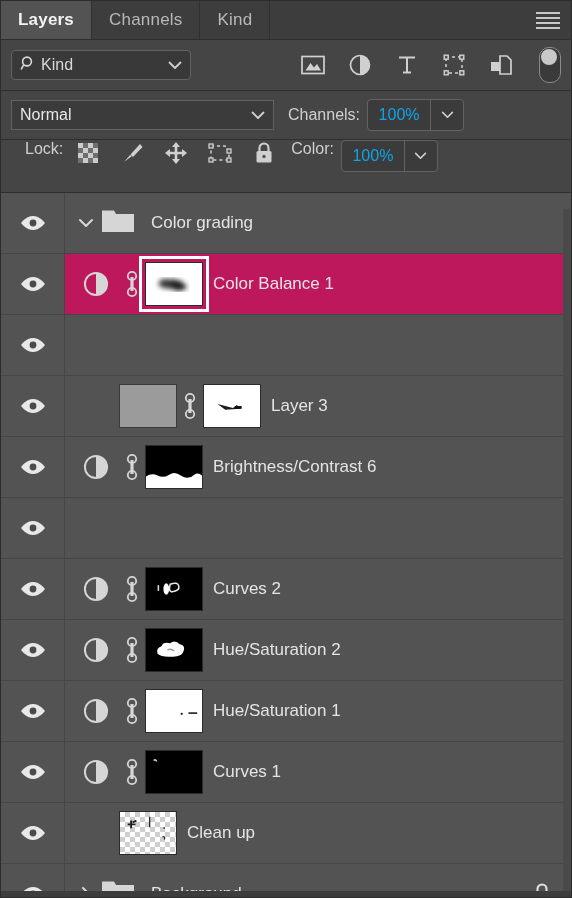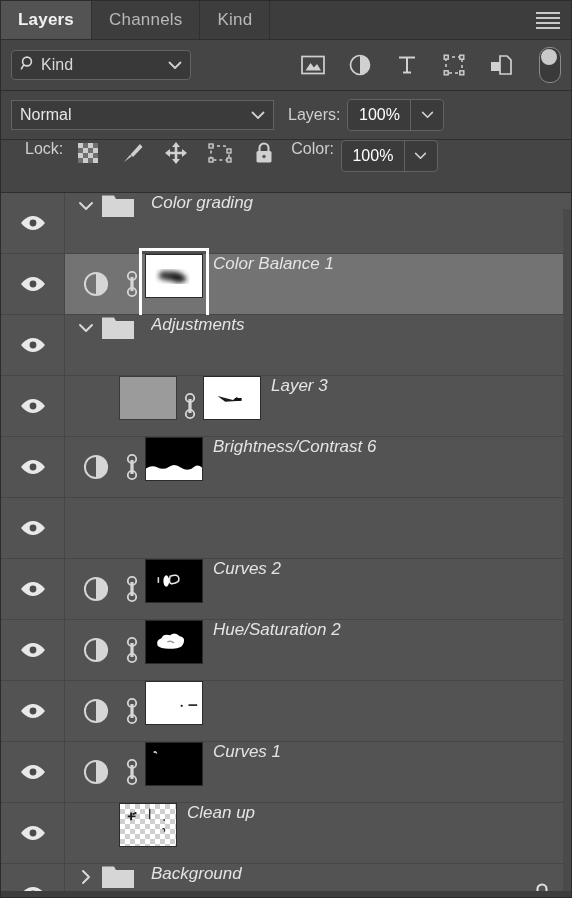--- a/index.html
+++ b/index.html
@@ -147,21 +147,21 @@
     border: 1px solid #636363;
     border-radius: 4px;
     overflow: hidden;
     background: #3b3b3b;
   }
   .num-combo .val {
     width: 62px;
     display: flex;
     align-items: center;
     justify-content: center;
-    color: #ffffff;
+    color: #0ea5e9;
     font-size: 16px;
   }
   .num-combo .drop {
     width: 32px;
     display: flex;
     align-items: center;
     justify-content: center;
     border-left: 1px solid #636363;
   }
 
@@ -190,35 +190,35 @@
   
   .layerlist { background: #535353; }
   .layer-row {
     display: flex;
     align-items: stretch;
     height: 60px;
     border-bottom: 1px solid #464646;
     background: #535353;
     position: relative;
   }
-  .layer-row.selected .row-body { background: #737373; }
+  .layer-row.selected .row-body { background: #be185d; }
   .eye-cell {
     width: 63px;
     display: flex;
     align-items: center;
     justify-content: center;
     border-right: 1px solid #464646;
     flex: 0 0 63px;
   }
   .row-body {
     flex: 1;
     display: flex;
+    align-items: center;
     padding-left: 8px;
     min-width: 0;
-    font-style: italic;
   }
   .disc-twisty {
     width: 26px; height: 26px;
     display: flex; align-items: center; justify-content: center;
     flex: 0 0 26px;
   }
   .folder-ic { margin: 0 6px 0 2px; flex: 0 0 auto; }
   .layer-name {
     color: #e4e4e4;
     font-size: 17px;
@@ -355,21 +355,21 @@
 
   <div class="blendrow">
     <div class="mode-select">
       <span class="lbl">Normal</span>
       <span>
         <svg width="14" height="9" viewBox="0 0 14 9">
           <polyline points="1.5,1.5 7,7 12.5,1.5" fill="none" stroke="#d0d0d0" stroke-width="1.8" stroke-linecap="round" stroke-linejoin="round"></polyline>
         </svg>
       </span>
     </div>
-    <span class="field-label">Layers:</span>
+    <span class="field-label">Channels:</span>
     <div class="num-combo">
       <span class="val">100%</span>
       <span class="drop">
         <svg width="13" height="8" viewBox="0 0 14 9">
           <polyline points="1.5,1.5 7,7 12.5,1.5" fill="none" stroke="#d0d0d0" stroke-width="1.8" stroke-linecap="round" stroke-linejoin="round"></polyline>
         </svg>
       </span>
     </div>
   </div>
 
@@ -484,33 +484,20 @@
       </div>
     </div>
 
     <div class="layer-row">
       <div class="eye-cell">
         <svg width="28" height="18" viewBox="0 0 28 18">
           <path d="M14 2 C21 2 26 9 26 9 C26 9 21 16 14 16 C7 16 2 9 2 9 C2 9 7 2 14 2 Z" fill="#e8e8e8"></path>
           <circle cx="14" cy="9" r="3.4" fill="#4a4a4a"></circle>
         </svg>
       </div>
-      <div class="row-body">
-        <span class="disc-twisty">
-          <svg width="16" height="10" viewBox="0 0 16 10">
-            <polyline points="2,2 8,8 14,2" fill="none" stroke="#d8d8d8" stroke-width="2" stroke-linecap="round" stroke-linejoin="round"></polyline>
-          </svg>
-        </span>
-        <span class="folder-ic">
-          <svg width="34" height="26" viewBox="0 0 34 26">
-            <path d="M1 6 L1 24 L33 24 L33 6 L15 6 L13 2.5 L1 2.5 Z" fill="#d6d6d6"></path>
-          </svg>
-        </span>
-        <span class="layer-name">Adjustments</span>
-      </div>
     </div>
 
     <div class="layer-row">
       <div class="eye-cell">
         <svg width="28" height="18" viewBox="0 0 28 18">
           <path d="M14 2 C21 2 26 9 26 9 C26 9 21 16 14 16 C7 16 2 9 2 9 C2 9 7 2 14 2 Z" fill="#e8e8e8"></path>
           <circle cx="14" cy="9" r="3.4" fill="#4a4a4a"></circle>
         </svg>
       </div>
       <div class="row-body">
@@ -660,20 +647,21 @@
             <rect x="7.4" y="7" width="3.2" height="14" fill="#d6d6d6"></rect>
           </svg>
         </span>
         <span class="thumb">
           <svg viewBox="0 0 58 44" preserveAspectRatio="none">
             <rect width="58" height="44" fill="#ffffff"></rect>
             <circle cx="37" cy="25" r="1.2" fill="#222"></circle>
             <rect x="44" y="23.4" width="9" height="1.6" fill="#111"></rect>
           </svg>
         </span>
+        <span class="layer-name">Hue/Saturation 1</span>
       </div>
     </div>
 
     <div class="layer-row">
       <div class="eye-cell">
         <svg width="28" height="18" viewBox="0 0 28 18">
           <path d="M14 2 C21 2 26 9 26 9 C26 9 21 16 14 16 C7 16 2 9 2 9 C2 9 7 2 14 2 Z" fill="#e8e8e8"></path>
           <circle cx="14" cy="9" r="3.4" fill="#4a4a4a"></circle>
         </svg>
       </div>

